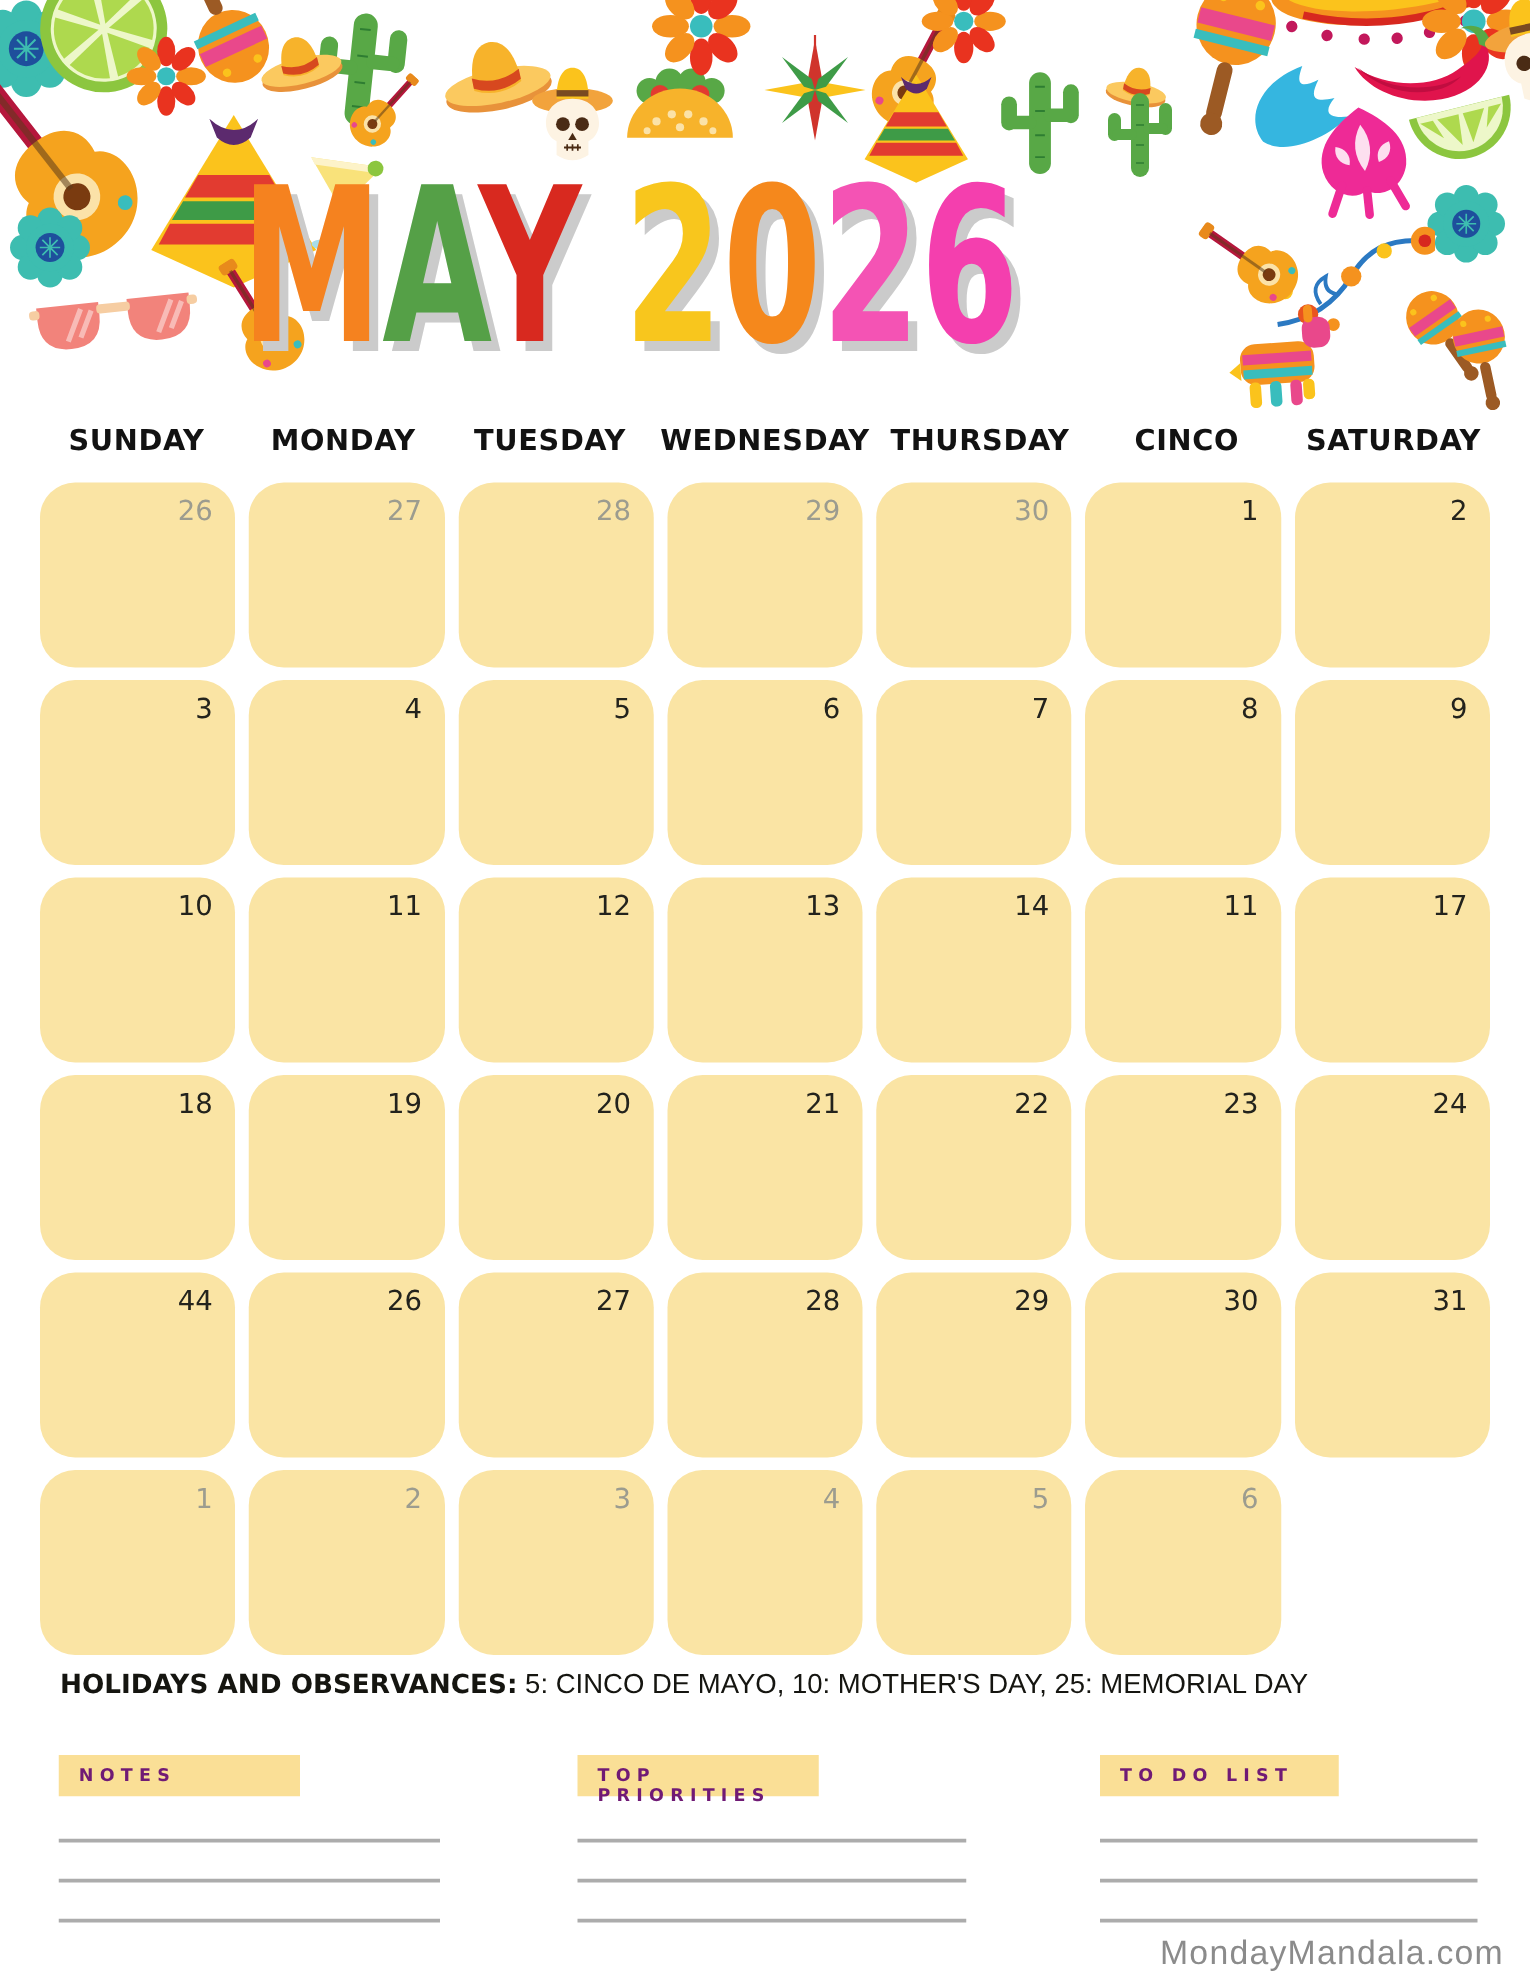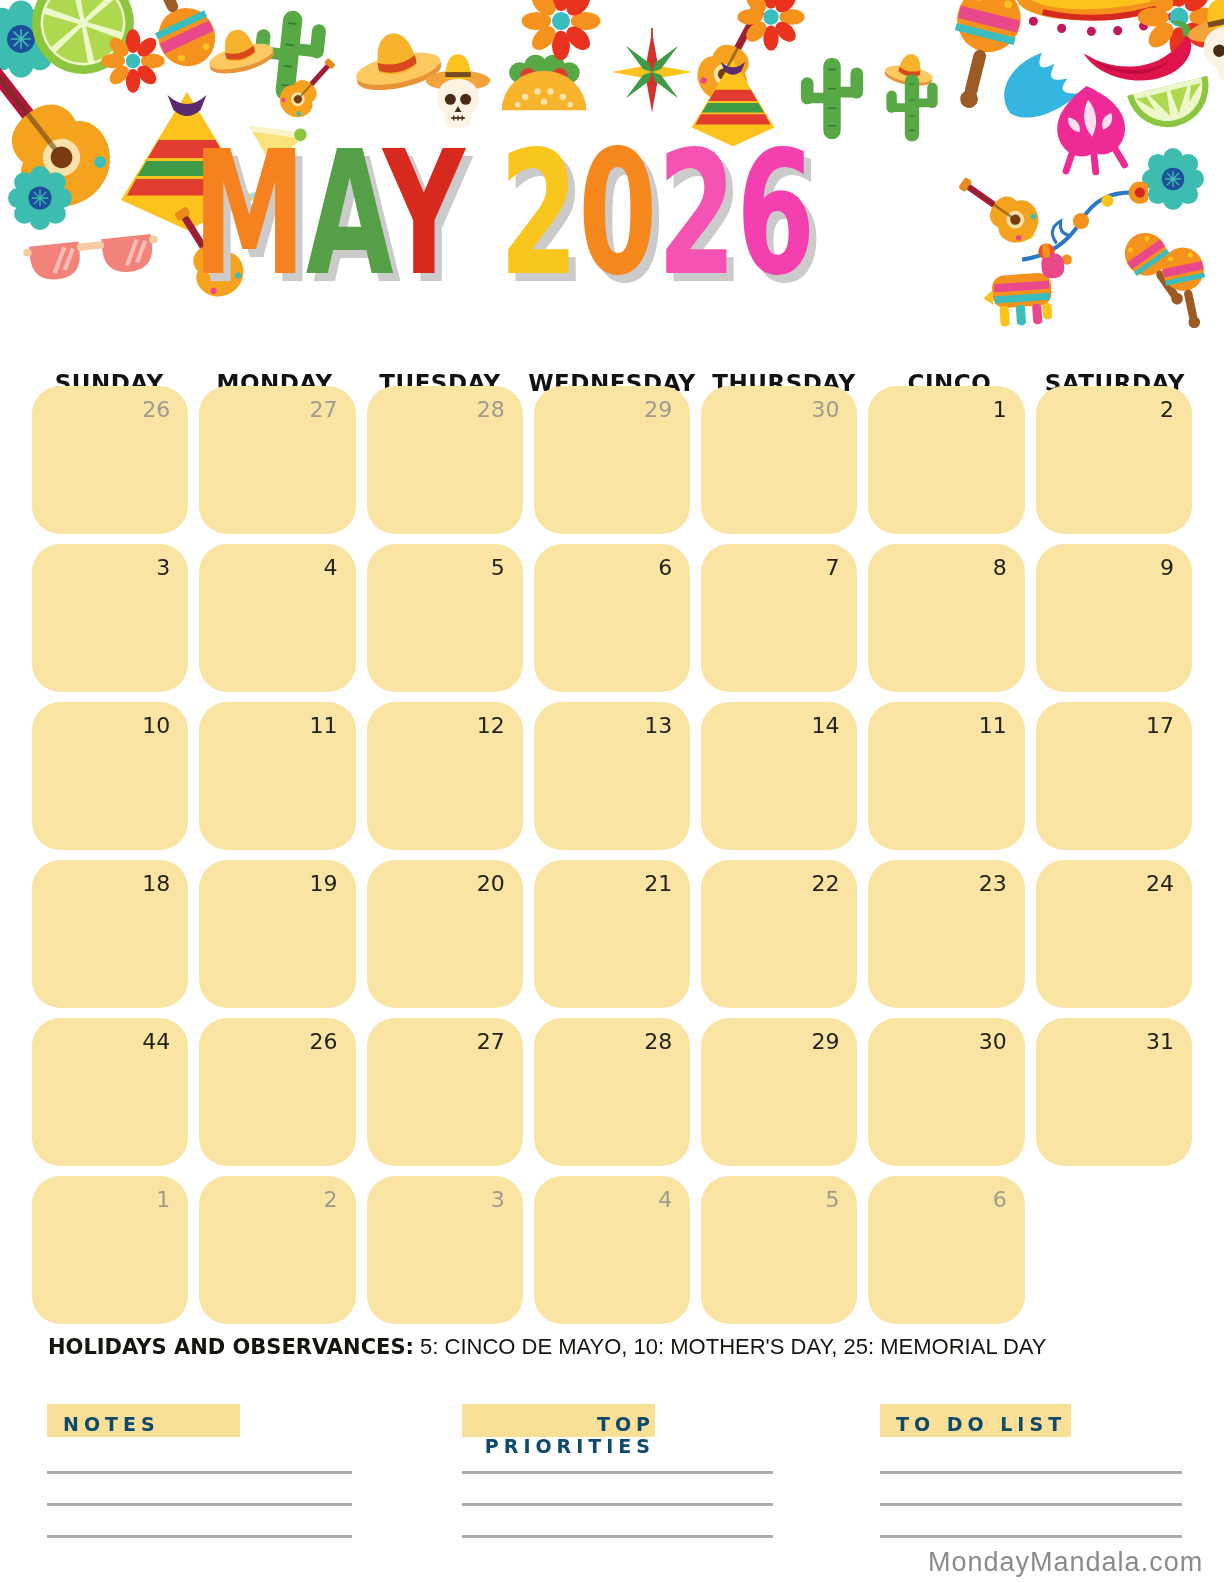--- a/index.html
+++ b/index.html
@@ -12,42 +12,42 @@
   .title{position:absolute;left:0;right:0;top:128px;margin:0;text-align:center;
          font-family:"DejaVu Sans",sans-serif;font-weight:700;font-size:172px;line-height:1;
          letter-spacing:0px;transform:scaleX(0.66);transform-origin:50% 50%;white-space:nowrap;}
   .title .t{text-shadow:11px 8px 0 #cbcbcb;}
   .title .gap{margin-left:52px;}
 
   
   .weekdays{position:absolute;top:340px;left:32px;right:32px;display:grid;
             grid-template-columns:repeat(7,1fr);column-gap:11px;}
   .wd{text-align:center;font-family:"DejaVu Sans",sans-serif;font-weight:700;
-      font-size:23px;color:#121212;letter-spacing:0.5px;margin-top:30px;}
+      font-size:23px;color:#121212;letter-spacing:0.5px;}
 
   
   .grid{position:absolute;top:386px;left:32px;right:32px;display:grid;
         grid-template-columns:repeat(7,1fr);column-gap:11px;row-gap:10px;}
   .cell{height:148px;background:#FAE4A4;border-radius:28px;position:relative;}
   .num{position:absolute;top:11px;right:18px;font-family:"DejaVu Sans",sans-serif;
        font-size:22px;color:#23231D;}
   .muted .num{color:#9C9C8F;}
 
   
   .holidays{position:absolute;top:1334px;left:48px;margin:0;color:#151510;white-space:nowrap;}
   .holidays .hl-label{font-family:"DejaVu Sans",sans-serif;font-weight:700;font-size:21px;}
   .holidays .hl-items{font-family:"Liberation Sans",sans-serif;font-size:22px;}
 
   
   .section{position:absolute;top:1404px;}
   .sec-notes{left:47px;width:305px;}
-  .sec-priorities{left:462px;width:311px;text-align:right;}
+  .sec-priorities{left:462px;width:311px;}
   .sec-todo{left:880px;width:302px;}
-  .sec-label{box-sizing:border-box;height:33px;background:#FADF96;color:#0c4a6e;
-             font-family:"DejaVu Sans",sans-serif;font-weight:700;font-size:19px;
+  .sec-label{box-sizing:border-box;height:33px;background:#FADF96;color:#701a75;
+             font-family:"DejaVu Sans",sans-serif;font-weight:700;font-size:14px;
              letter-spacing:5px;padding:9px 0 0 16px;}
   .sec-notes .sec-label{width:193px;}
   .sec-priorities .sec-label{width:193px;}
   .sec-todo .sec-label{width:191px;}
   .rule{height:3px;background:#ACACAC;margin-top:29px;}
   .rule.first{margin-top:34px;}
 
   
   .footer{position:absolute;left:928px;top:1547px;font-size:27px;color:#8B8B8B;
           letter-spacing:1px;font-family:"Liberation Sans",sans-serif;text-decoration:none;}

